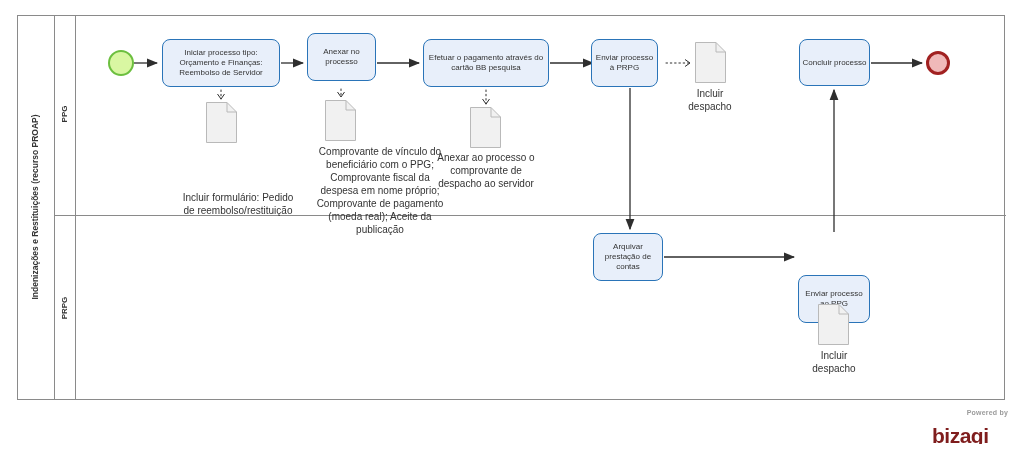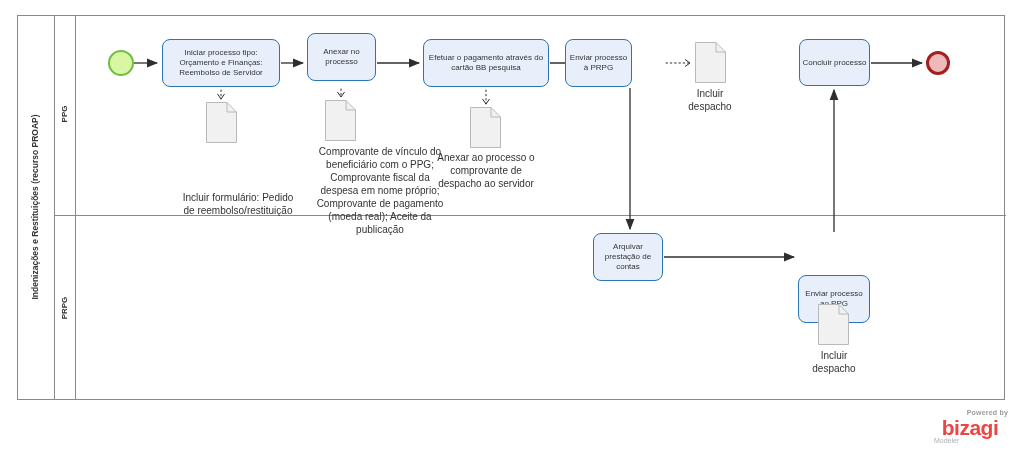--- a/index.html
+++ b/index.html
@@ -18,21 +18,21 @@
   .lane-prpg{left:64px;top:308px;font-size:8px;}
   
   .task{
     position:absolute;background:#e8effa;border:1.5px solid #2a74b8;border-radius:8px;
     display:flex;align-items:center;justify-content:center;text-align:center;
     font-size:8px;line-height:1.25;box-sizing:border-box;padding:2px;
   }
   .t1{left:162px;top:39px;width:118px;height:48px;}
   .t2{left:307px;top:33px;width:69px;height:48px;}
   .t3{left:423px;top:39px;width:126px;height:48px;}
-  .t4{left:565px;top:39px;width:67px;height:48px;align-items:center;}
+  .t4{left:591px;top:39px;width:67px;height:48px;align-items:center;}
   .t5{left:799px;top:39px;width:71px;height:47px;}
   .t6{left:593px;top:233px;width:70px;height:48px;}
   .t7{left:798px;top:233px;width:72px;height:48px;margin-top:42px;}
   
   .event{position:absolute;border-radius:50%;box-sizing:border-box;}
   .start-event{left:108px;top:50px;width:26px;height:26px;background:#d9f7a2;border:2px solid #6cbf3f;}
   .end-event{left:926px;top:51px;width:24px;height:24px;background:#f0b9b9;border:3px solid #a12121;}
   
   .doc{position:absolute;width:31px;height:41px;}
   .d1{left:206px;top:102px;} .d2{left:325px;top:100px;} .d3{left:470px;top:107px;}
@@ -42,21 +42,21 @@
   .a1{left:178px;top:147px;width:120px;margin-top:44px;}
   .a2{left:291px;top:145px;width:136px;margin-left:21px;}
   .a3{left:436px;top:151px;width:100px;}
   .a4{left:675px;top:87px;width:70px;}
   .a5{left:799px;top:349px;width:70px;}
   
   .connectors{position:absolute;left:0;top:0;width:1024px;height:472px;pointer-events:none;}
   
   .branding{position:absolute;right:16px;top:409px;width:76px;display:flex;flex-direction:column;}
   .powered-by{font-size:7px;color:#9b9b9b;font-weight:bold;text-align:right;letter-spacing:0.2px;}
-  .brand-word{font-size:21px;font-weight:bold;color:#ef4444;letter-spacing:-0.5px;line-height:1;margin-top:1px;text-align:center;}
+  .brand-word{font-size:21px;font-weight:bold;color:#7f1d1d;letter-spacing:-0.5px;line-height:1;margin-top:9px;text-align:left;}
   .brand-product{font-size:7px;color:#b0b0b0;text-align:left;margin-left:2px;margin-top:-1px;}
 </style>
 </head>
 <body>
 
 <div class="stage">
 
   <div class="pool">
     <div class="pool-title-col"></div>
     <div class="lane-label-col"></div>

